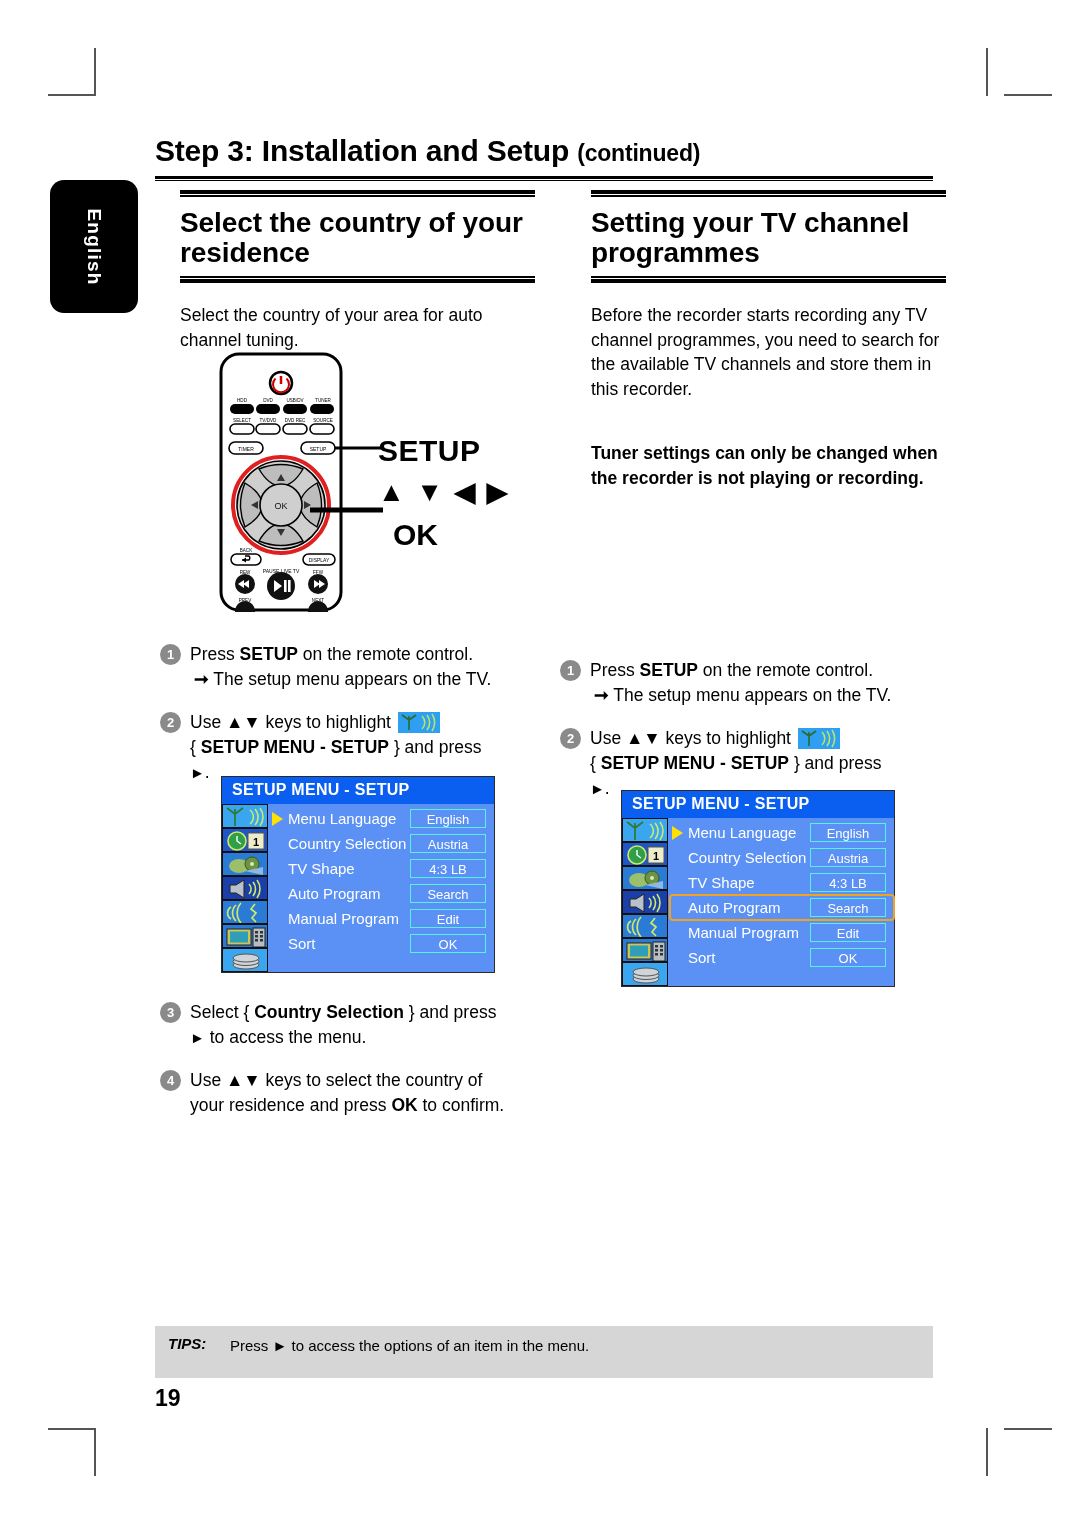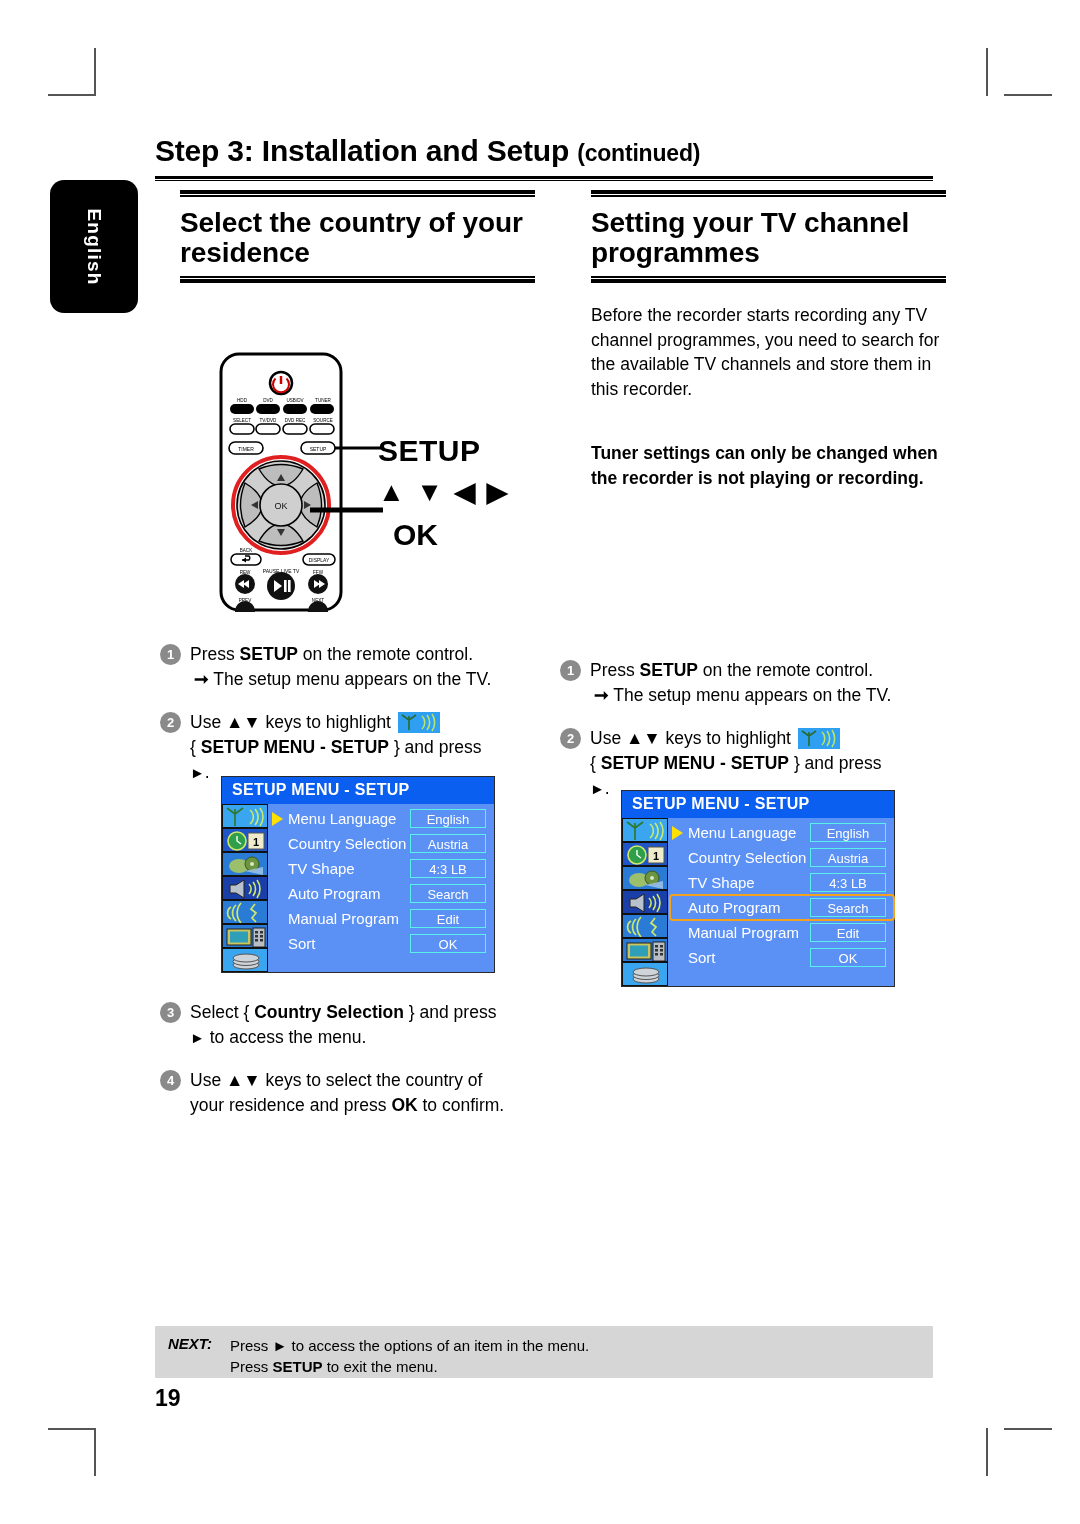--- a/index.html
+++ b/index.html
@@ -160,20 +160,21 @@
   <div class="page-title">
     <span>Step 3: Installation and Setup</span>
     <span class="cont">(continued)</span>
   </div>
   <div class="title-rule"></div>
 
   <div class="col col-left">
     <div class="sec-rule-top"></div>
     <div class="sec-title">Select the country of your residence</div>
     <div class="sec-rule-bot"></div>
+    <div class="body-txt">Select the country of your area for auto channel tuning.</div>
   </div>
 
   <div class="remote-wrap">
     <svg width="330" height="262" viewBox="0 0 330 262">
 
       <rect x="6" y="4" width="120" height="256" rx="18" ry="18" fill="#fff" stroke="#000" stroke-width="3"></rect>
 
       <circle cx="66" cy="33" r="11" fill="none" stroke="#000" stroke-width="2.5"></circle>
       <path d="M66 26 v8" stroke="#c00" stroke-width="2.5" fill="none"></path>
       <path d="M60.5 28.5 a8 8 0 1 0 11 0" stroke="#c00" stroke-width="2" fill="none"></path>
@@ -514,22 +515,21 @@
         </div>
         <div class="osd-row">
           <span class="lbl" style="padding-left:14px;">Sort</span>
           <span class="val">OK</span>
         </div>
       </div>
     </div>
   </div>
 
   <div class="tips">
-    <div class="tips-label">NEXT:</div>
+    <div class="tips-label">TIPS:</div>
     <div class="tips-lines">
       <div>Press <span class="tri">►</span> to access the options of an item in the menu.</div>
-      <div>Press <b>SETUP</b> to exit the menu.</div>
     </div>
   </div>
 
   <div class="pageno">19</div>
 
 </div>
 
 </body></html>

